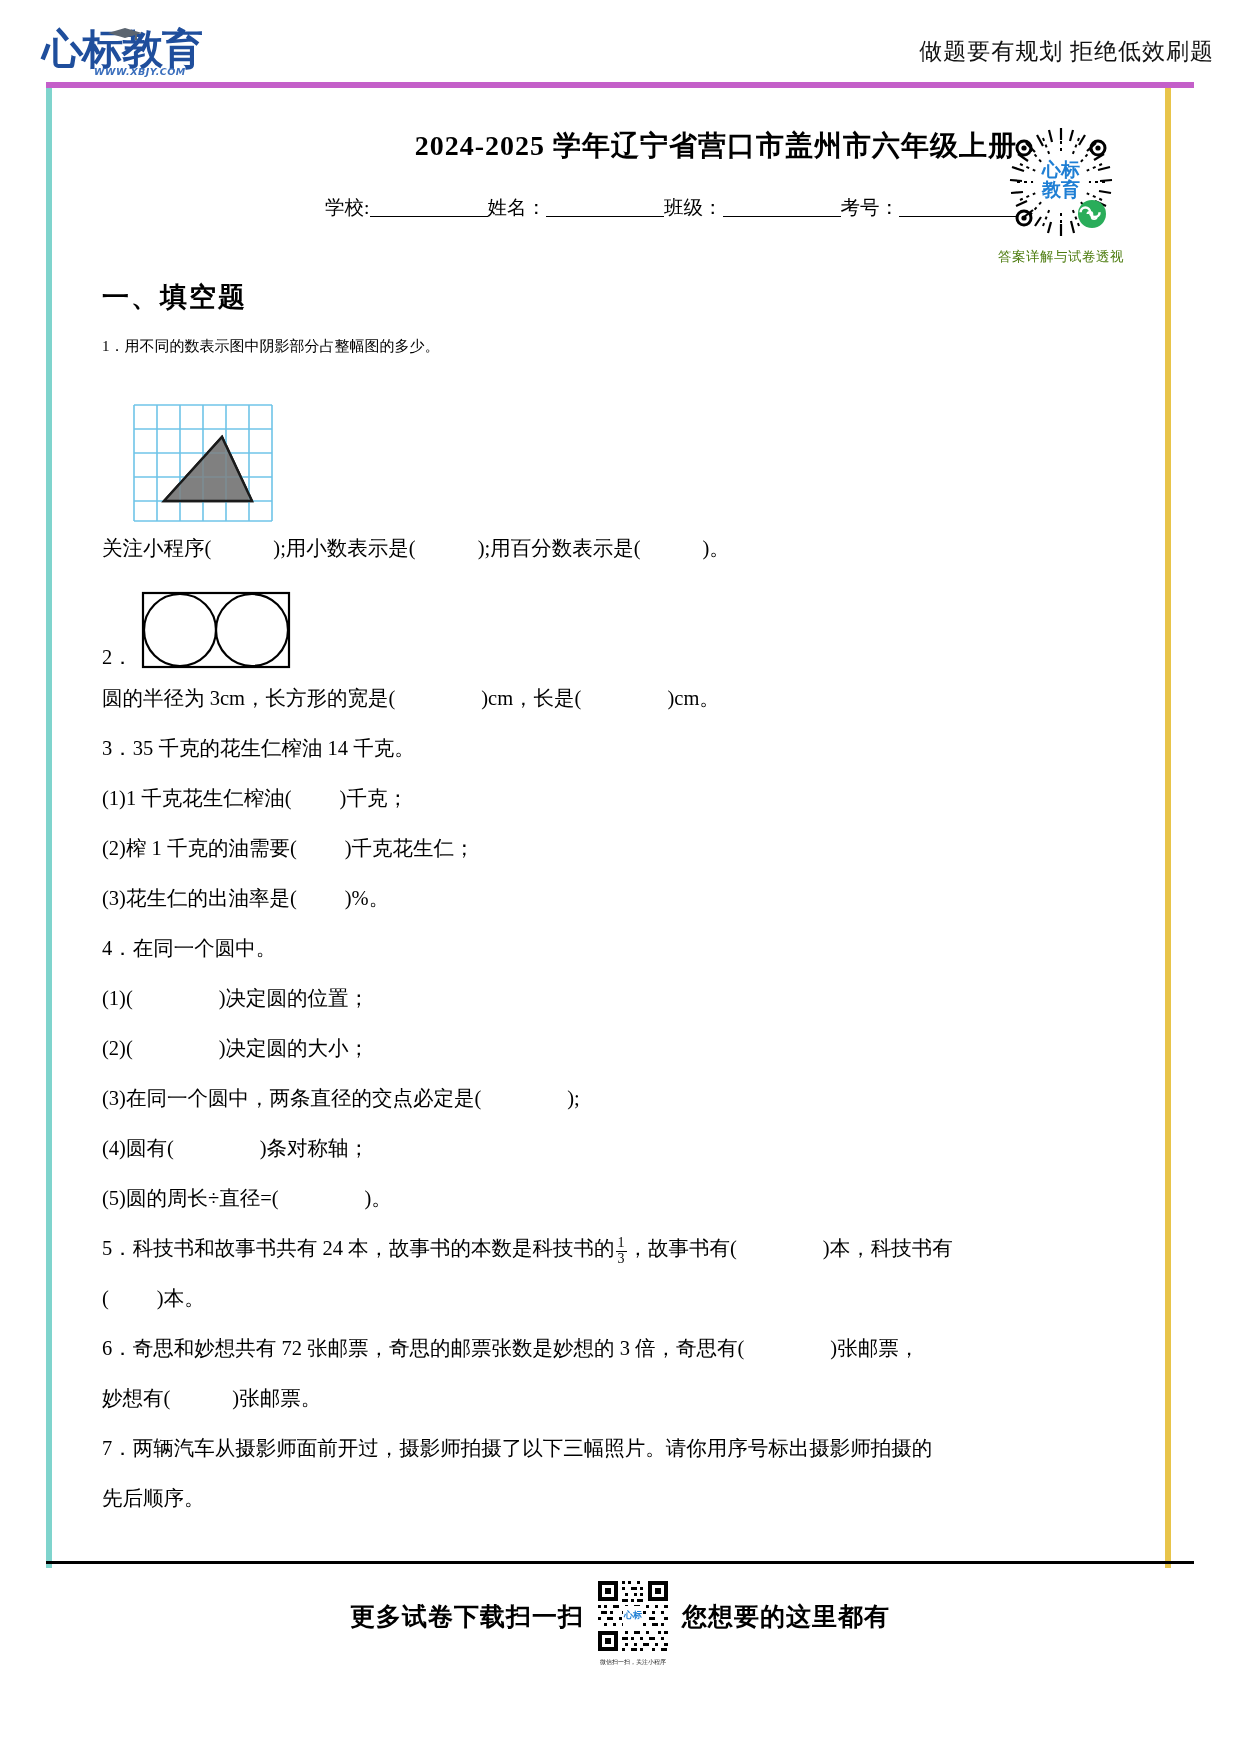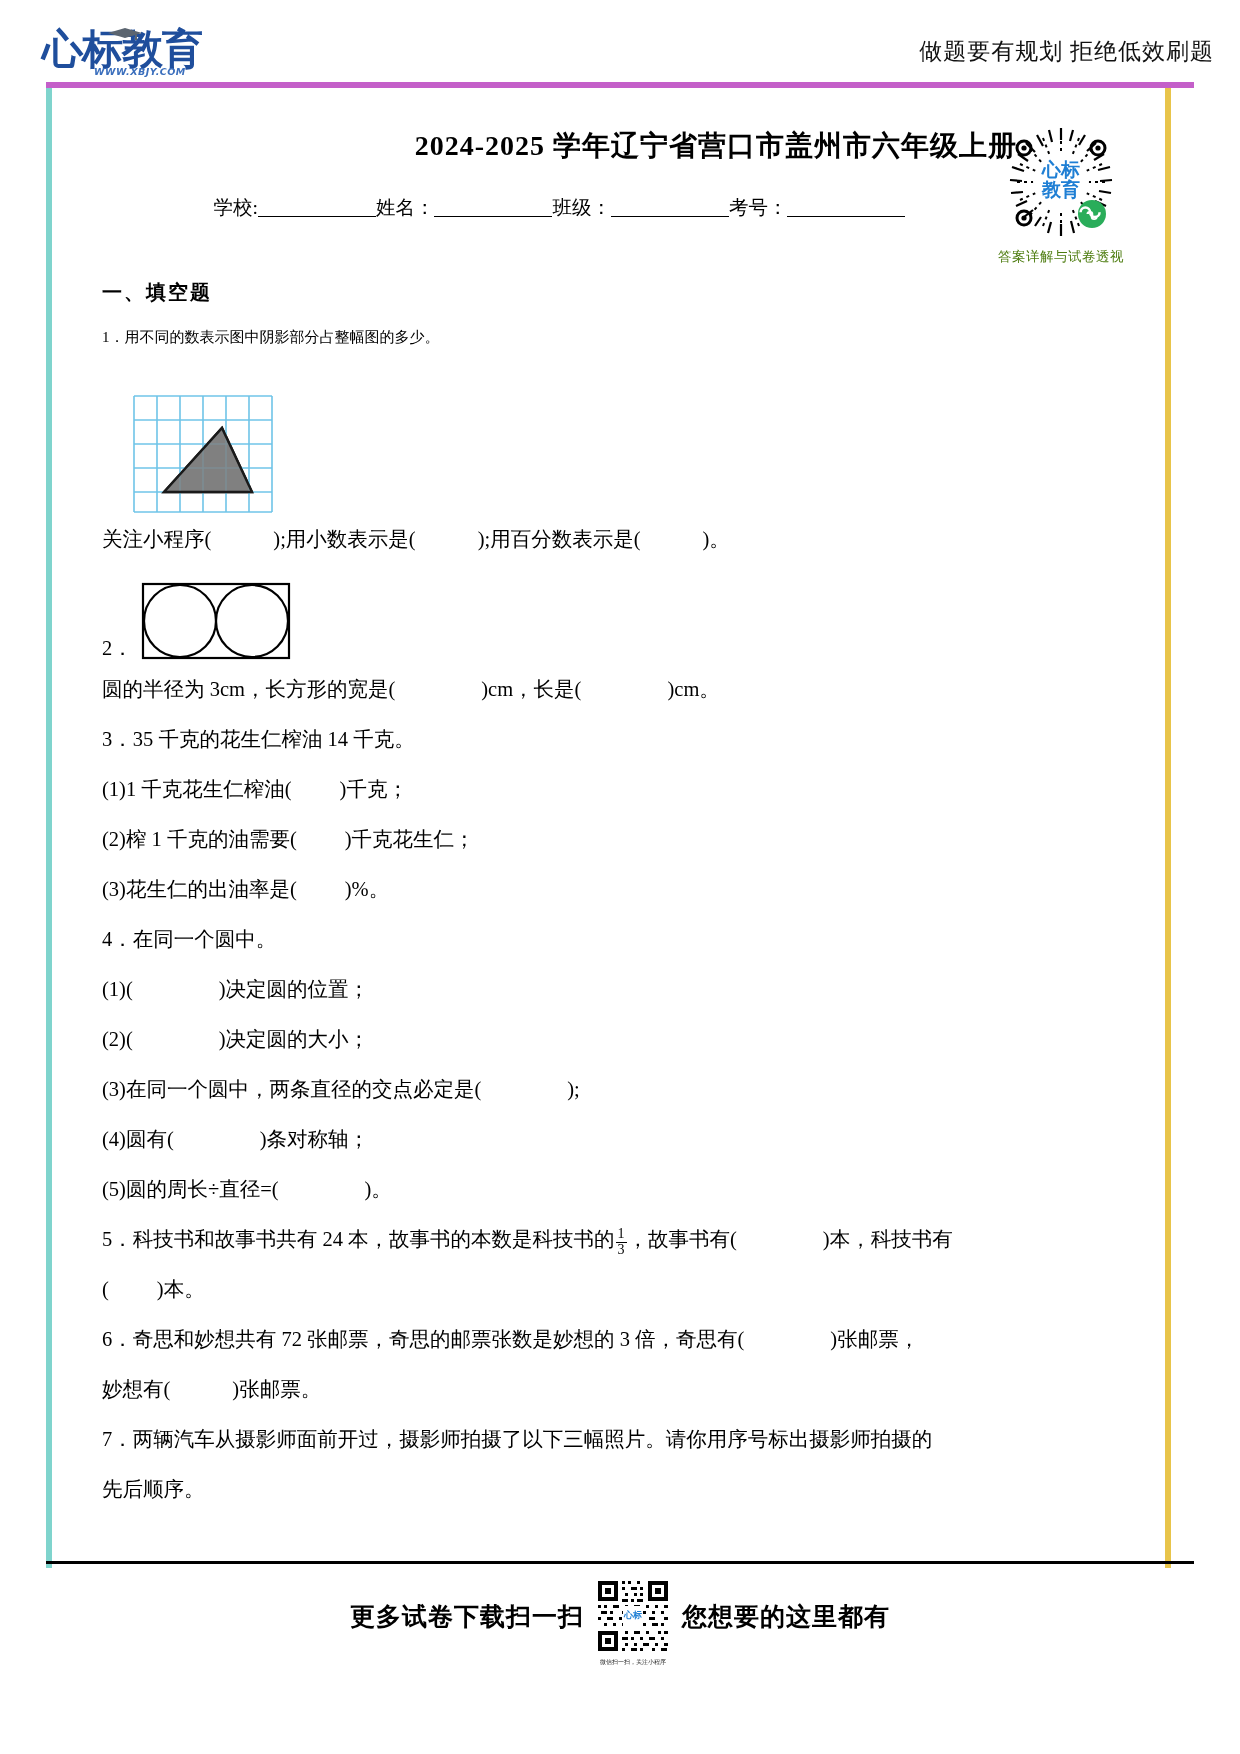--- a/index.html
+++ b/index.html
@@ -104,21 +104,21 @@
     font-size: 28px;
     letter-spacing: 1px;
     line-height: 44px;
   }
   .title1 { margin-top: 22px; padding-right: 120px; text-align: right; }
   .title2 { margin-top: 12px; padding-right: 120px; }
 
   .infoline {
     margin-top: 26px;
     padding-right: 120px;
-    text-align: center;
+    text-align: right;
     font-size: 19.5px;
     white-space: nowrap;
   }
   .blank-u {
     display: inline-block;
     border-bottom: 1.4px solid #000;
     width: 118px;
     vertical-align: -3px;
   }
 
@@ -139,21 +139,21 @@
     font-family: "Liberation Sans", sans-serif;
     font-size: 13.5px;
     color: #4d7c0f;
     letter-spacing: 0.5px;
   }
 
   
   .sec-head {
     margin-top: 58px;
     font-weight: bold;
-    font-size: 20px;
+    font-size: 27px;
     letter-spacing: 2px;
   }
 
   .q {
     font-size: 15px;
     line-height: 50px;
     margin-top: 6px;
   }
   .q-sub {
     font-size: 20.5px;

